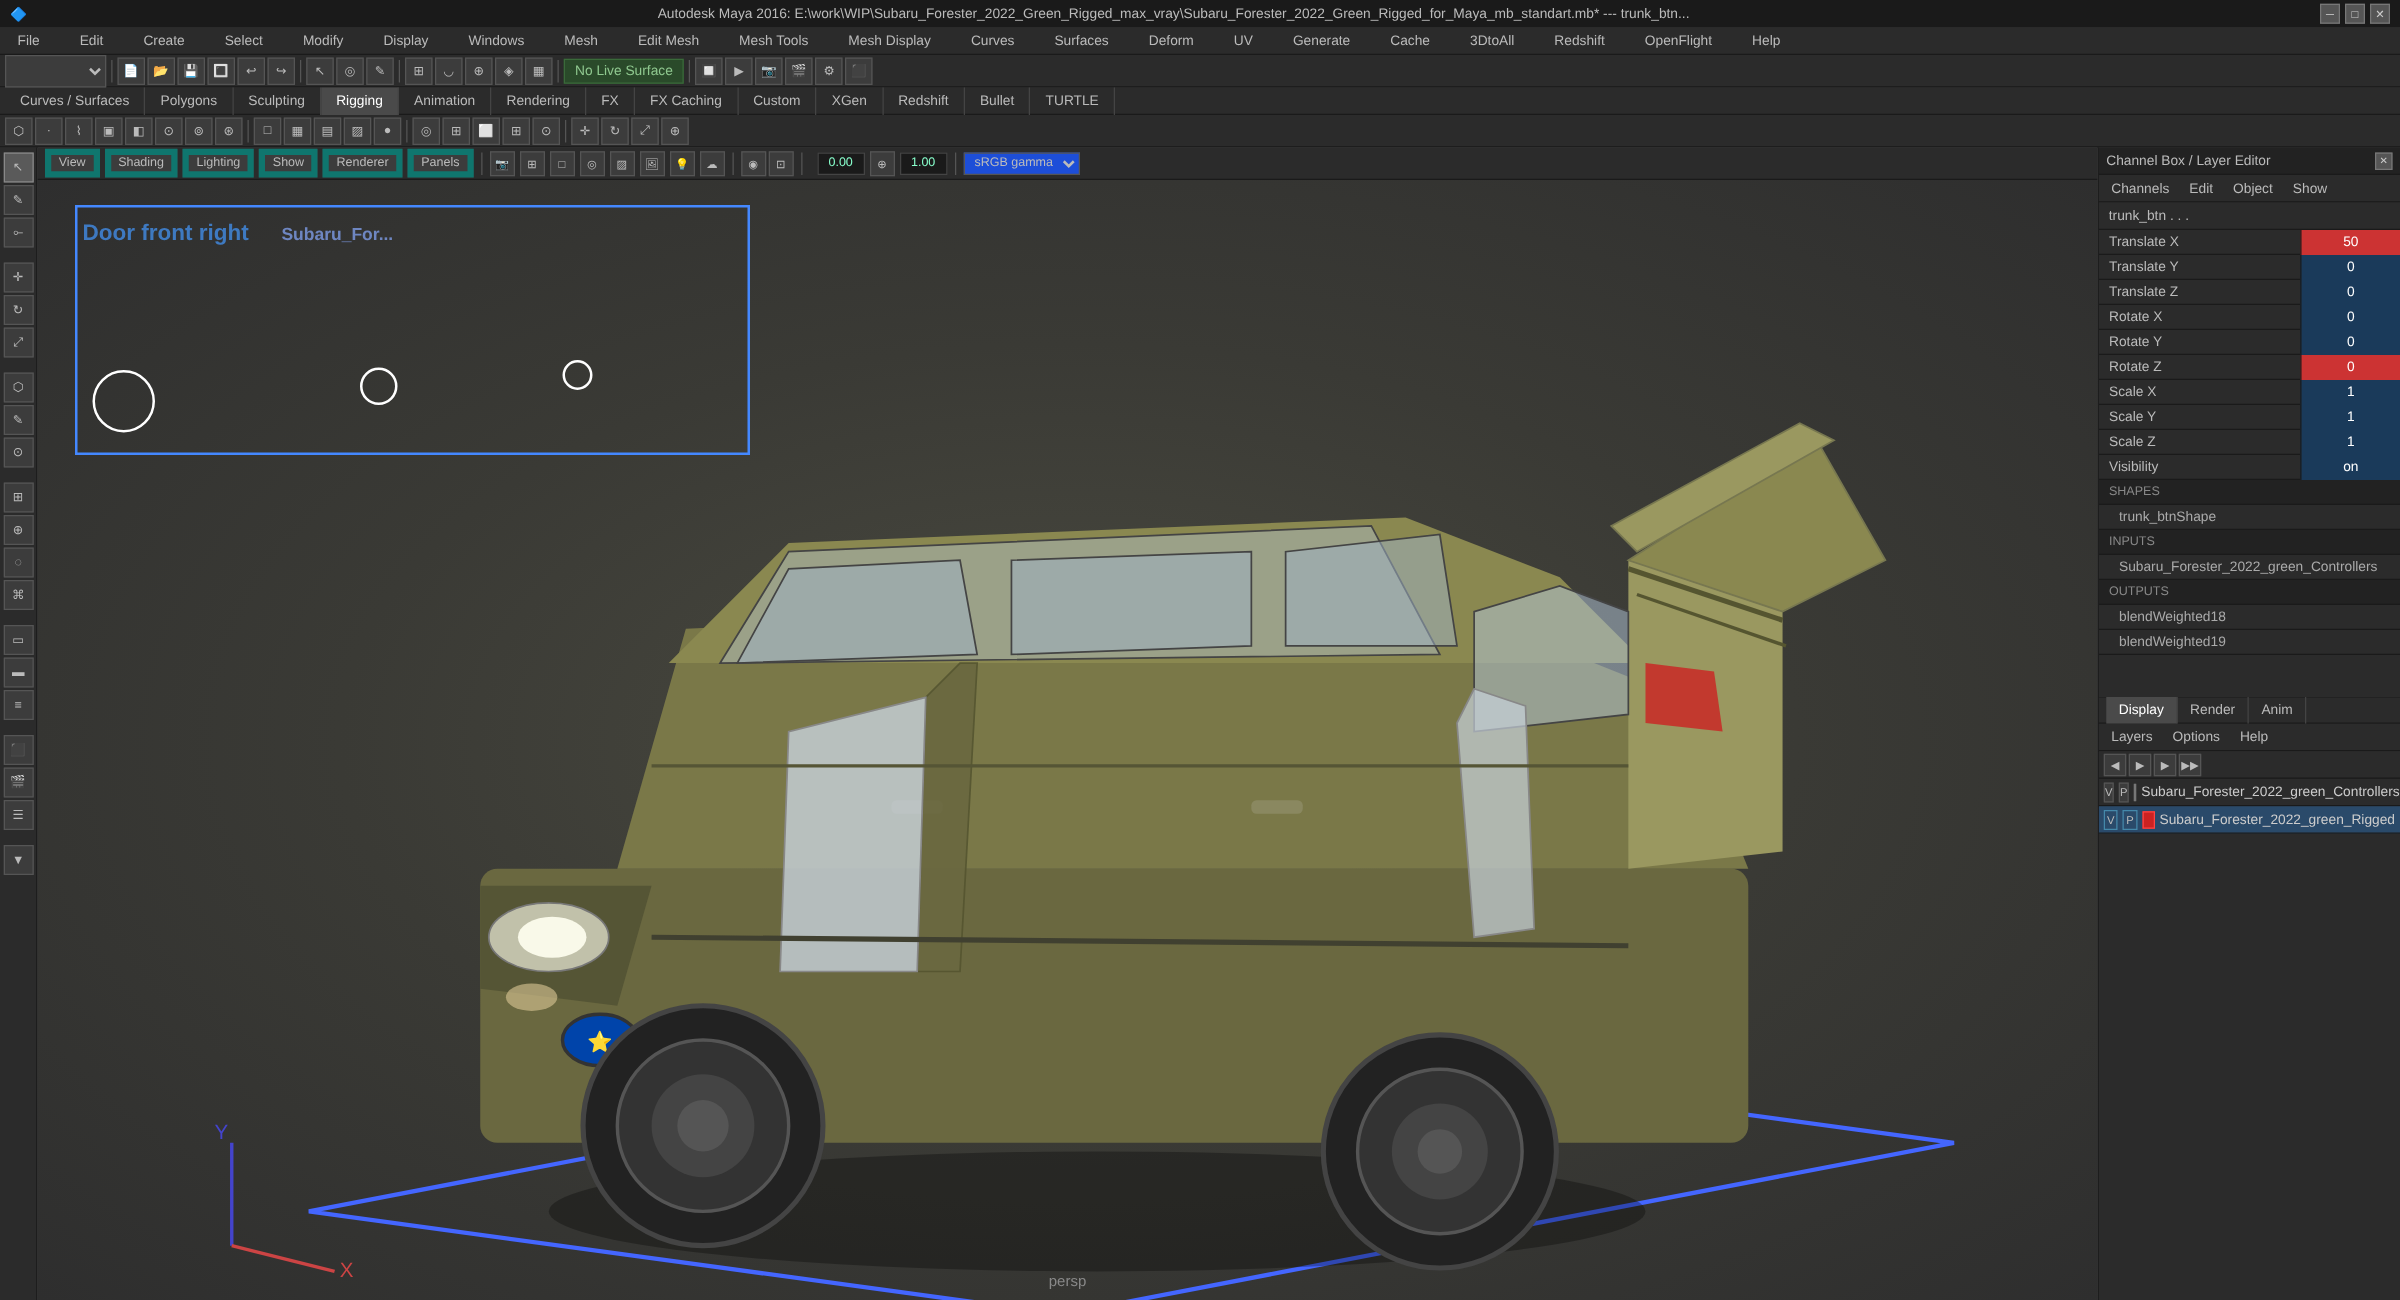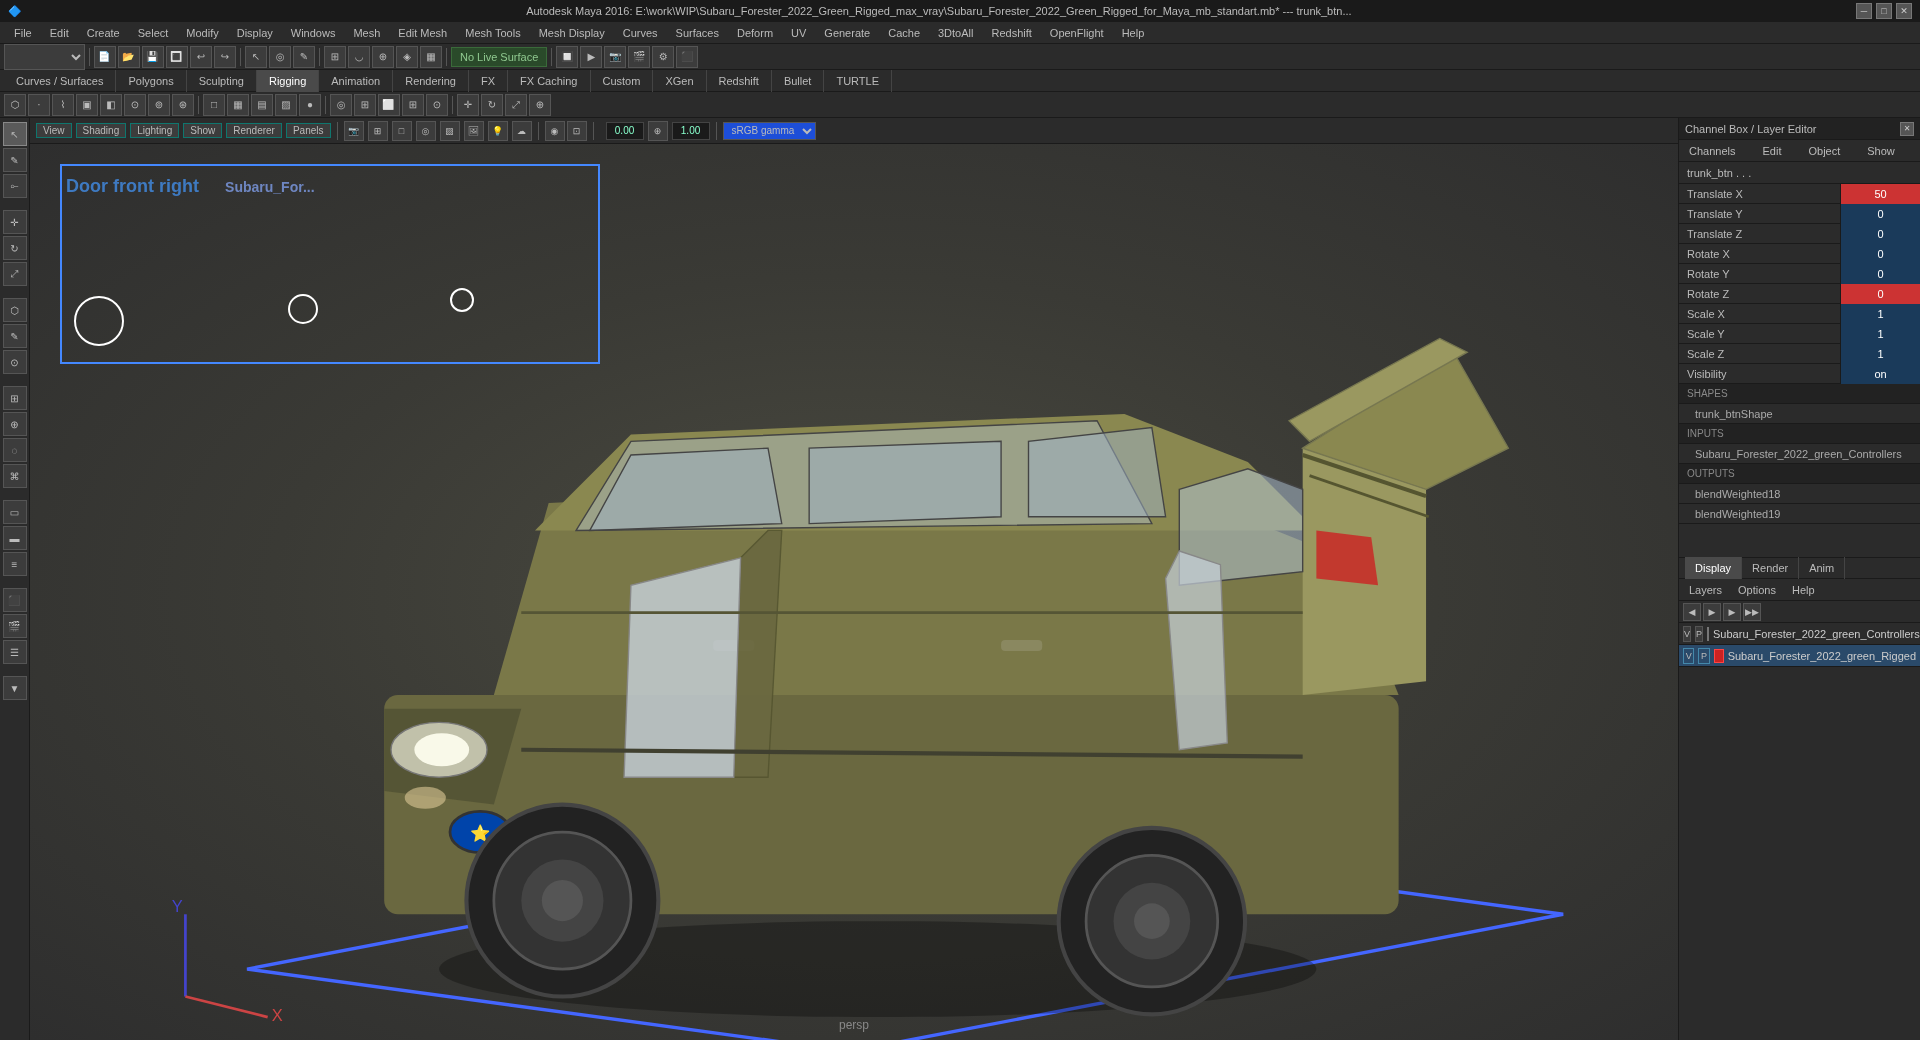--- a/index.html
+++ b/index.html
@@ -35,21 +35,21 @@
       font-size: 9px; color: #ccc; cursor: pointer;
     }
 
     
     #menu-bar {
       height: 22px;
       background: #2b2b2b;
       display: flex;
       align-items: center;
       padding: 0 6px;
-      gap: 2px;
+      gap: 16px;
       border-bottom: 1px solid #1a1a1a;
     }
     .menu-item {
       padding: 2px 8px;
       color: #bbb;
       font-size: 11px;
       cursor: pointer;
     }
     .mode-dropdown {
       background: #3c3c3c;
@@ -160,21 +160,21 @@
       background: #2b2b2b;
       display: flex;
       align-items: center;
       padding: 0 6px;
       gap: 4px;
       border-bottom: 1px solid #1a1a1a;
     }
     .vp-btn {
       padding: 1px 6px;
       background: #3c3c3c;
-      border: 1px solid #0f766e;
+      border: 5px solid #0f766e;
       color: #bbb;
       font-size: 10px;
       cursor: pointer;
     }
     .vp-icon-btn {
       width: 20px; height: 20px;
       background: #3c3c3c;
       border: 1px solid #555;
       display: flex; align-items: center; justify-content: center;
       color: #bbb; font-size: 9px; cursor: pointer;
@@ -280,21 +280,21 @@
       font-size: 8px; color: #ccc; cursor: pointer;
     }
 
     
     #channels-tabs {
       height: 22px;
       background: #2b2b2b;
       display: flex;
       align-items: center;
       padding: 0 6px;
-      gap: 19px;
+      gap: 8px;
       border-bottom: 1px solid #1a1a1a;
     }
     .ch-tab {
       color: #bbb;
       font-size: 11px;
       cursor: pointer;
       padding: 2px 4px;
     }
 
     #object-name-row {

